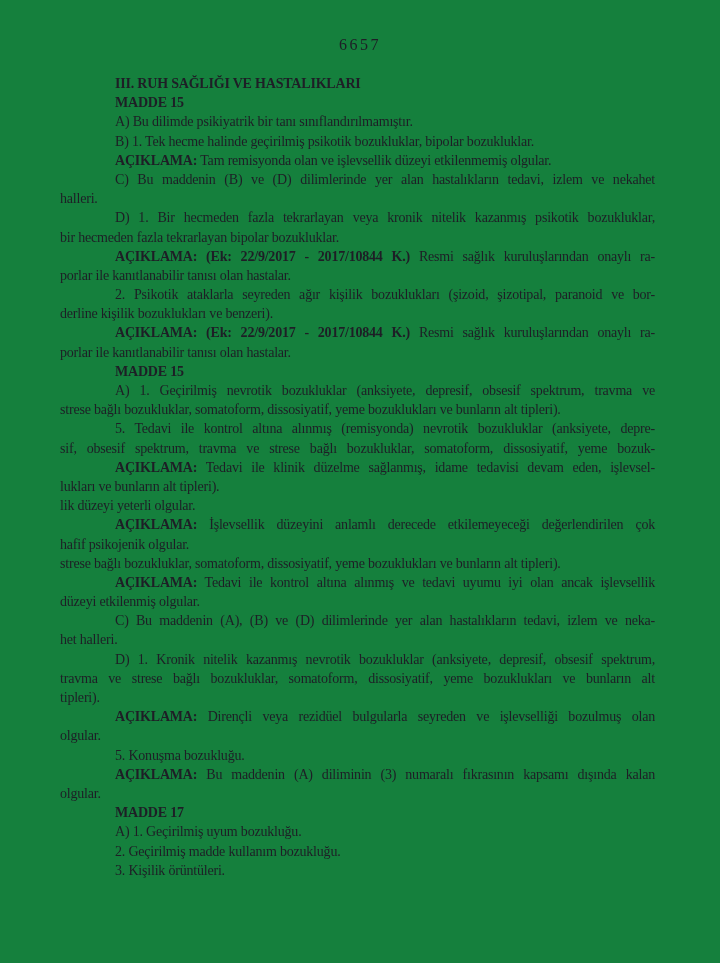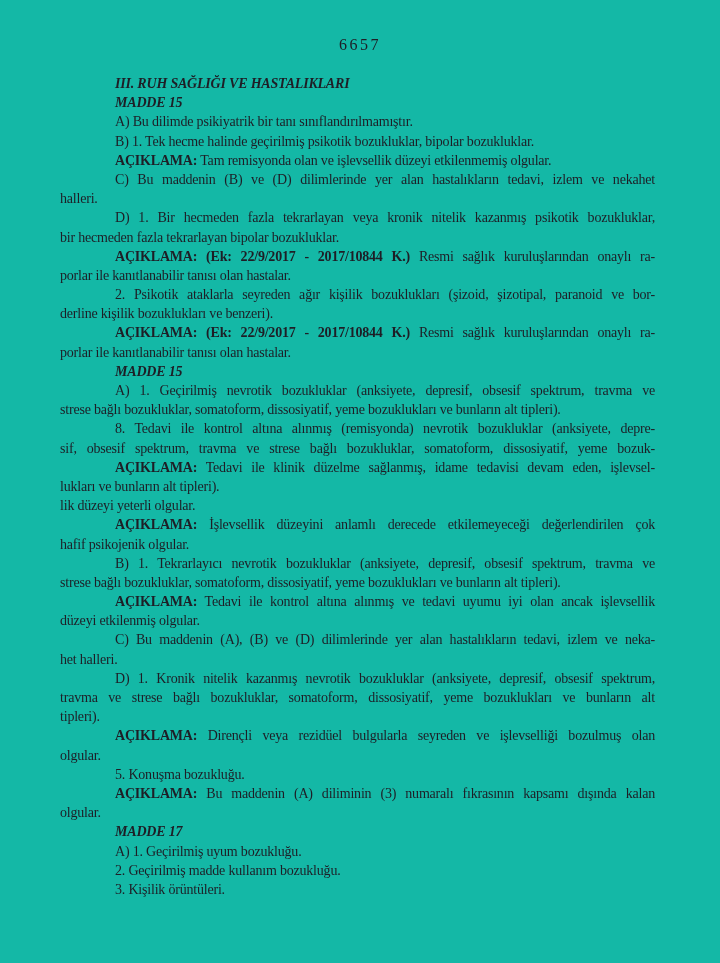--- a/index.html
+++ b/index.html
@@ -1,32 +1,32 @@
 <!DOCTYPE html>
 <html><head>
 <meta charset="utf-8">
 <style>
   html,body{margin:0;padding:0;background:#ffffff;}
   .page{
-    position:relative;width:720px;height:963px;background:#14b8a6;
+    position:relative;width:720px;height:963px;background:#15803d;
     font-family:"Liberation Serif","DejaVu Serif",serif;
     color:#1e1e26;overflow:hidden;
   }
   .pagenum{
     position:absolute;top:36px;left:0;width:100%;text-align:center;
     font-size:16px;letter-spacing:2.5px;
   }
   .content{
     position:absolute;left:60px;top:74px;width:595px;
     font-size:14px;letter-spacing:-0.2px;
   }
   .ln{height:19.2px;line-height:19.2px;white-space:nowrap;}
   .ind{padding-left:55px;}
   .fl{text-align:justify;text-align-last:justify;text-justify:inter-word;}
-  .hd{font-weight:bold;font-style:italic;}
+  .hd{font-weight:bold;}
   .ln b{font-weight:bold;}
 </style>
 </head>
 <body>
 
 <div class="page">
   <div class="pagenum">6657</div>
 
   <div class="content">
     <div class="ln ind hd">III. RUH SAĞLIĞI VE HASTALIKLARI</div>
@@ -40,28 +40,27 @@
     <div class="ln">bir hecmeden fazla tekrarlayan bipolar bozukluklar.</div>
     <div class="ln ind fl"><b>AÇIKLAMA: (Ek: 22/9/2017 - 2017/10844 K.)</b><span> Resmi sağlık kuruluşlarından onaylı ra-</span></div>
     <div class="ln">porlar ile kanıtlanabilir tanısı olan hastalar.</div>
     <div class="ln ind fl">2. Psikotik ataklarla seyreden ağır kişilik bozuklukları (şizoid, şizotipal, paranoid ve bor-</div>
     <div class="ln">derline kişilik bozuklukları ve benzeri).</div>
     <div class="ln ind fl"><b>AÇIKLAMA: (Ek: 22/9/2017 - 2017/10844 K.)</b><span> Resmi sağlık kuruluşlarından onaylı ra-</span></div>
     <div class="ln">porlar ile kanıtlanabilir tanısı olan hastalar.</div>
     <div class="ln ind hd">MADDE 15</div>
     <div class="ln ind fl">A) 1. Geçirilmiş nevrotik bozukluklar (anksiyete, depresif, obsesif spektrum, travma ve</div>
     <div class="ln">strese bağlı bozukluklar, somatoform, dissosiyatif, yeme bozuklukları ve bunların alt tipleri).</div>
-    <div class="ln ind fl">8. Tedavi ile kontrol altına alınmış (remisyonda) nevrotik bozukluklar (anksiyete, depre-</div>
+    <div class="ln ind fl">5. Tedavi ile kontrol altına alınmış (remisyonda) nevrotik bozukluklar (anksiyete, depre-</div>
     <div class="ln fl">sif, obsesif spektrum, travma ve strese bağlı bozukluklar, somatoform, dissosiyatif, yeme bozuk-</div>
     <div class="ln ind fl"><b>AÇIKLAMA:</b><span> Tedavi ile klinik düzelme sağlanmış, idame tedavisi devam eden, işlevsel-</span></div>
     <div class="ln">lukları ve bunların alt tipleri).</div>
     <div class="ln">lik düzeyi yeterli olgular.</div>
     <div class="ln ind fl"><b>AÇIKLAMA:</b><span> İşlevsellik düzeyini anlamlı derecede etkilemeyeceği değerlendirilen çok</span></div>
     <div class="ln">hafif psikojenik olgular.</div>
-    <div class="ln ind fl">B) 1. Tekrarlayıcı nevrotik bozukluklar (anksiyete, depresif, obsesif spektrum, travma ve</div>
     <div class="ln">strese bağlı bozukluklar, somatoform, dissosiyatif, yeme bozuklukları ve bunların alt tipleri).</div>
     <div class="ln ind fl"><b>AÇIKLAMA:</b><span> Tedavi ile kontrol altına alınmış ve tedavi uyumu iyi olan ancak işlevsellik</span></div>
     <div class="ln">düzeyi etkilenmiş olgular.</div>
     <div class="ln ind fl">C) Bu maddenin (A), (B) ve (D) dilimlerinde yer alan hastalıkların tedavi, izlem ve neka-</div>
     <div class="ln">het halleri.</div>
     <div class="ln ind fl">D) 1. Kronik nitelik kazanmış nevrotik bozukluklar (anksiyete, depresif, obsesif spektrum,</div>
     <div class="ln fl">travma ve strese bağlı bozukluklar, somatoform, dissosiyatif, yeme bozuklukları ve bunların alt</div>
     <div class="ln">tipleri).</div>
     <div class="ln ind fl"><b>AÇIKLAMA:</b><span> Dirençli veya rezidüel bulgularla seyreden ve işlevselliği bozulmuş olan</span></div>
     <div class="ln">olgular.</div>

